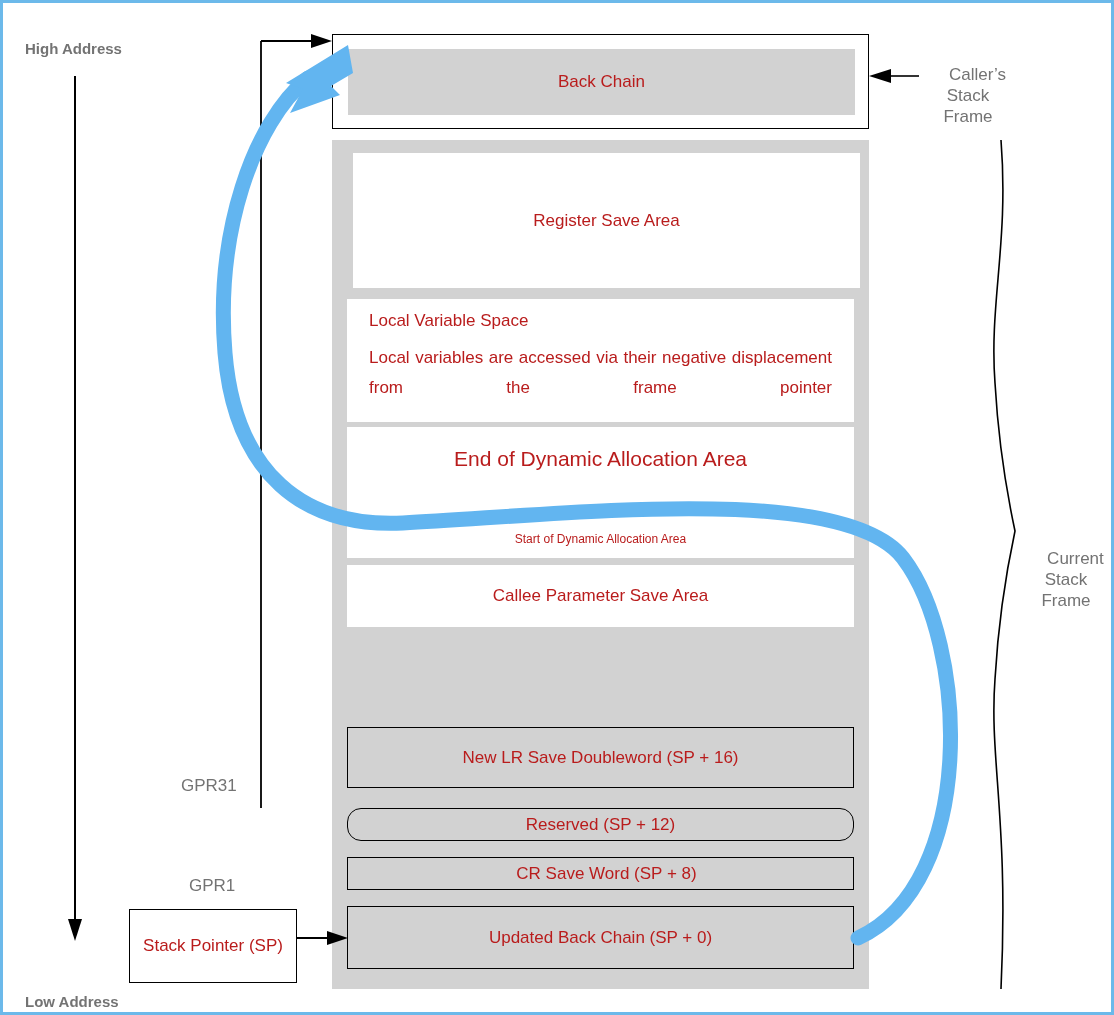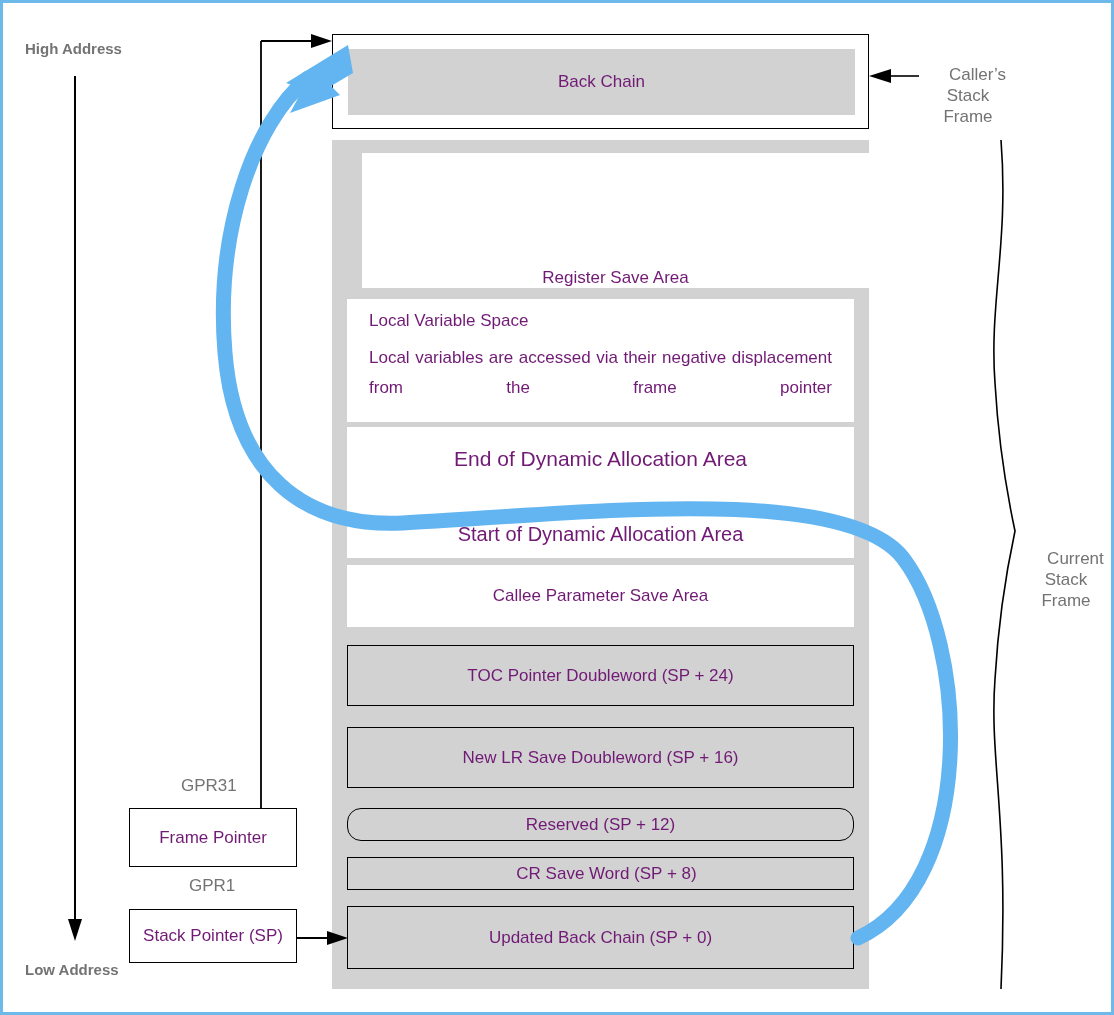--- a/index.html
+++ b/index.html
@@ -31,21 +31,21 @@
     font-size: 15px;
   }
   
   .box {
     position: absolute;
     box-sizing: border-box;
     display: flex;
     align-items: center;
     justify-content: center;
     font-size: 17px;
-    color: #701a75;
+    color: #b91c1c;
     text-align: center;
   }
   .white-box {
     background: #ffffff;
   }
   .gray-box {
     background: #d2d2d2;
     border: 1.4px solid #000000;
   }
   .plain-gray {
@@ -109,68 +109,65 @@
     right: 0;
     text-align: center;
     font-size: 21px;
   }
   .dyn-bottom {
     position: absolute;
     bottom: 12px;
     left: 0;
     right: 0;
     text-align: center;
-    font-size: 20px;
+    font-size: 12px;
   }
   svg.overlay {
     position: absolute;
     left: 0;
     top: 0;
     width: 1114px;
     height: 1015px;
     pointer-events: none;
   }
 </style>
 </head>
 <body>
 
 <div id="page">
 
   <div class="txt bold" style="left:22px; top:35px;">High Address</div>
-  <div class="txt bold" style="left:22px; top:956px;">Low Address</div>
+  <div class="txt bold" style="left:22px; top:988px;">Low Address</div>
 
   <div id="caller-frame-box">
     <div class="box plain-gray" style="left:15px; top:14px; width:507px; height:66px;">
       <span>Back Chain</span>
     </div>
   </div>
 
   <div id="current-frame-container">
 
-    <div class="box white-box" style="left:30px; top:13px; width:507px; height:135px;align-items:flex-end;">
+    <div class="box white-box" style="left:21px; top:13px; width:507px; height:135px;">
       <span>Register Save Area</span>
     </div>
 
     <div class="box white-box lvs" style="left:15px; top:159px; width:507px; height:123px;">
       <div class="lvs-title">Local Variable Space</div>
       <div class="lvs-body">Local variables are accessed via their negative displacement from the frame pointer</div>
     </div>
 
     <div class="box white-box dyn" style="left:15px; top:287px; width:507px; height:131px;">
       <div class="dyn-top">End of Dynamic Allocation Area</div>
       <div class="dyn-bottom">Start of Dynamic Allocation Area</div>
     </div>
 
     <div class="box white-box" style="left:15px; top:425px; width:507px; height:62px;">
       <span>Callee Parameter Save Area</span>
     </div>
 
-    <div class="box gray-box" style="left:15px; top:505px; width:507px; height:61px;">
-      <span>TOC Pointer Doubleword (SP + 24)</span>
-    </div>
 
     <div class="box gray-box" style="left:15px; top:587px; width:507px; height:61px;">
       <span>New LR Save Doubleword (SP + 16)</span>
     </div>
 
     <div class="box gray-box" style="left:15px; top:668px; width:507px; height:33px;border-radius:14px;">
       <span>Reserved (SP + 12)</span>
     </div>
 
     <div class="box gray-box" style="left:15px; top:717px; width:507px; height:33px;padding-left:12px;">
@@ -178,27 +175,24 @@
     </div>
 
     <div class="box gray-box" style="left:15px; top:766px; width:507px; height:63px;">
       <span>Updated Back Chain (SP + 0)</span>
     </div>
 
   </div>
 
   <div class="txt" style="left:178px; top:772px;">GPR31</div>
 
-  <div class="box outlined-white" style="left:126px; top:805px; width:168px; height:59px;">
-    <span>Frame Pointer</span>
-  </div>
 
   <div class="txt" style="left:186px; top:872px;">GPR1</div>
 
-  <div class="box outlined-white" style="left:126px; top:906px; width:168px; height:54px;">
+  <div class="box outlined-white" style="left:126px; top:906px; width:168px; height:74px;">
     <span>Stack Pointer (SP)</span>
   </div>
 
   <div class="txt" style="left:920px; top:40px; text-align:center; width:90px;">
     <span style="white-space:pre-line;">Caller’s
 Stack
 Frame</span>
   </div>
 
   <div class="txt" style="left:1018px; top:524px; text-align:center; width:90px;">

